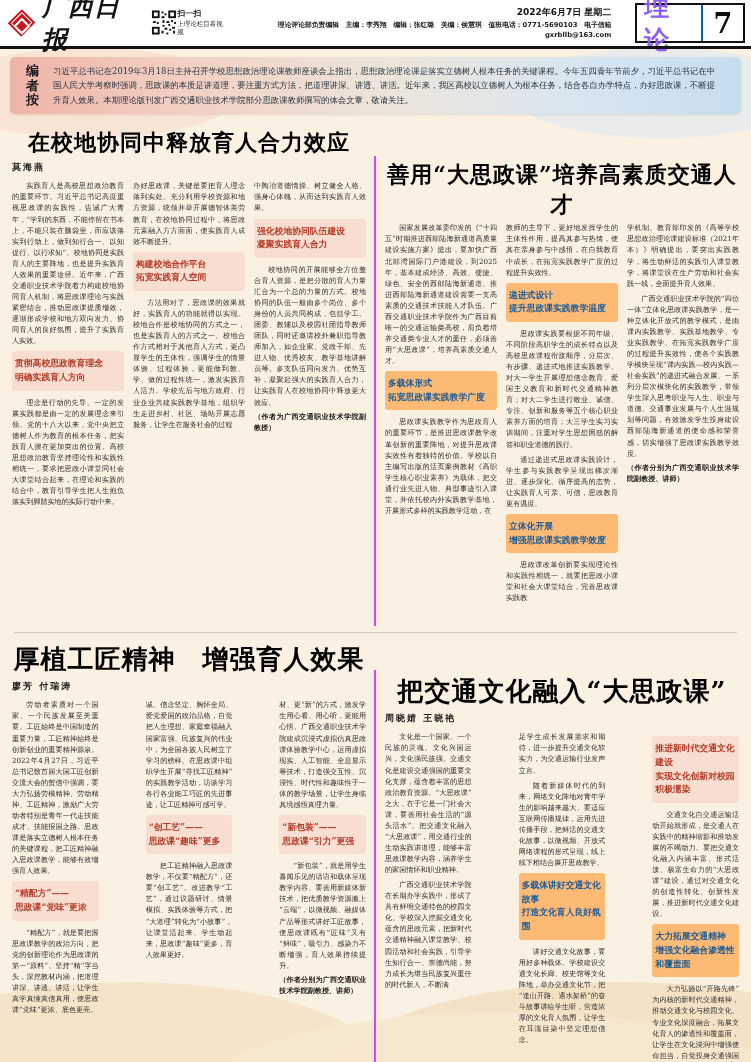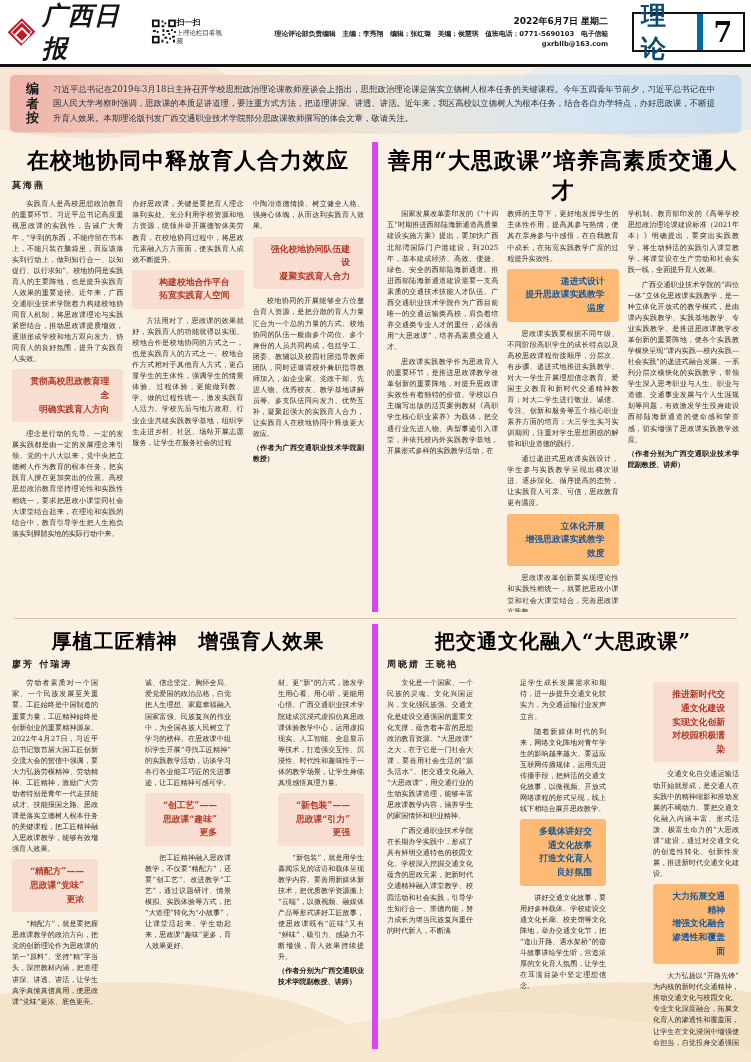--- a/index.html
+++ b/index.html
@@ -4,21 +4,21 @@
 <style>
   html,body{margin:0;padding:0;}
   body{
     width:751px;height:1062px;overflow:hidden;position:relative;
     background:#faf1e2;
     font-family:"DejaVu Sans","Liberation Sans",sans-serif;
     -webkit-font-smoothing:antialiased;
   }
   
   .header{
-    height:64px;background:#ffffff;display:flex;align-items:center;
+    height:46px;background:#ffffff;display:flex;align-items:center;
     padding:0 6px;position:relative;z-index:3;
   }
   .masthead{display:flex;align-items:center;gap:5px;}
   .logo-diamond{
     width:20px;height:20px;background:#c8161e;transform:rotate(45deg);
     margin:0 6px;position:relative;box-shadow:inset 0 0 0 2px #c8161e, inset 0 0 0 3px #ffffff;
   }
   .logo-diamond::after{
     content:"";position:absolute;left:6px;top:6px;width:8px;height:8px;
     border:2px solid #ffffff;border-radius:1px;
@@ -35,22 +35,22 @@
   .qr-caption .l2{font-size:6.5px;color:#333;}
   .header-meta{margin-left:auto;text-align:right;padding-right:24px;line-height:1.5;}
   .header-date{font-size:9px;font-weight:bold;color:#111;}
   .header-credits{font-size:6.8px;color:#222;font-weight:bold;}
   .section-box{
     display:flex;align-items:stretch;border:2px solid #111;background:#fff;
     height:36px;min-width:84px;
   }
   .section-name{
     font-family:"DejaVu Serif","Liberation Serif",serif;
-    font-weight:bold;font-size:25px;color:#0c4a6e;display:flex;align-items:center;
-    padding:0 7px;border-right:6px solid #0369a1;letter-spacing:2px;
+    font-weight:bold;font-size:25px;color:#8b5cf6;display:flex;align-items:center;
+    padding:0 7px;border-right:2px solid #0369a1;letter-spacing:2px;
   }
   .page-num{
     font-family:"DejaVu Serif","Liberation Serif",serif;
     font-weight:bold;font-size:27px;color:#0d0d0d;display:flex;align-items:center;justify-content:center;
     padding:0 8px;min-width:24px;
   }
   .header-rule{height:3px;background:#111;position:relative;z-index:3;}
   
   .wave{position:absolute;border-radius:50%;pointer-events:none;z-index:0;}
   .wave.w1{left:-120px;bottom:-90px;width:500px;height:170px;background:#f2e0c2;opacity:.75;}
@@ -68,49 +68,49 @@
   .editor-label{display:flex;flex-direction:column;line-height:1.1;}
   .editor-label span{font-size:13px;font-weight:bold;color:#1a1a1a;
     font-family:"DejaVu Serif","Liberation Serif",serif;}
   .editor-text{
     font-family:"DejaVu Serif","Liberation Serif",serif;
     font-size:8.4px;line-height:1.72;color:#24323e;text-align:justify;margin:0;
   }
   
   .row{display:flex;position:relative;z-index:1;padding:0 8px;}
   .article{flex:1 1 0;min-width:0;padding:0 4px;}
-  .row .article + .article{border-left:6px solid #d946ef;margin-left:4px;padding-left:9px;}
+  .row .article + .article{border-left:2px solid #d946ef;margin-left:4px;padding-left:9px;margin-top:32px;}
   .row-divider{height:1px;background:#d8c7ad;margin:6px 14px 5px;position:relative;z-index:1;}
   .article h1{
     font-family:"DejaVu Serif","Liberation Serif",serif;
     font-weight:bold;text-align:center;color:#000;margin:4px 0 2px;
   }
   .row.top .article h1{font-size:22px;letter-spacing:1px;}
-  .row.bottom .article h1{font-size:20px;letter-spacing:1px;}
+  .row.bottom .article h1{font-size:26px;letter-spacing:1px;}
   .byline{
     font-size:9px;font-weight:bold;color:#222;margin:3px 0 6px;
     font-family:"DejaVu Serif","Liberation Serif",serif;letter-spacing:2px;
   }
   .cols{display:flex;gap:9px;overflow:hidden;}
   .row.top .cols{height:404px;}
   .row.bottom .cols{height:372px;gap:47px;}
   .col{flex:1 1 0;min-width:0;overflow:hidden;}
   .body-p{
     margin:0 0 4px;font-size:7.1px;line-height:1.56;color:#2c2c2c;
     text-align:justify;text-indent:2em;
     font-family:"DejaVu Serif","Liberation Serif",serif;
   }
   .body-p.ni{text-indent:0;}
   .attr{
     margin:2px 0 0;font-size:7.1px;line-height:1.55;color:#1c1c1c;font-weight:bold;
     text-align:justify;font-family:"DejaVu Serif","Liberation Serif",serif;
   }
   .subhead{
-    border-radius:3px;text-align:right;font-weight:bold;
-    padding:6px 14px;margin:5px 0 6px;line-height:1.55;font-size:8.8px;
+    border-radius:3px;text-align:left;font-weight:bold;
+    padding:6px 3px;margin:5px 0 6px;line-height:1.55;font-size:8.8px;
     font-family:"DejaVu Serif","Liberation Serif",serif;
   }
   .sub-warm{background:#f8ded0;color:#b43a28;}
   .sub-cool{background:#d8e6f3;color:#1c5globala;} 
   .sub-cool{background:#fdba74;color:#1d5b97;}
 </style>
 </head>
 <body>
 
 <div class="wave w4"></div>
@@ -206,39 +206,43 @@
           <p class="body-p">校地协同的开展能够全方位整合育人资源，是把分散的育人力量汇合为一个总的力量的方式。校地协同的队伍一般由多个岗位、多个身份的人员共同构成，包括学工、团委、教辅以及校园社团指导教师团队，同时还邀请校外兼职指导教师加入，如企业家、党政干部、先进人物、优秀校友、教学基地讲解员等。多支队伍同向发力、优势互补，凝聚起强大的实践育人合力，让实践育人在校地协同中释放更大效应。</p>
           <p class="attr">（作者为广西交通职业技术学院副教授）</p>
         </div>
       </div>
   </section>
   <section class="article">
     <h1>善用“大思政课”培养高素质交通人才</h1>
     <div class="cols">
         <div class="col">
           <p class="body-p">国家发展改革委印发的《“十四五”时期推进西部陆海新通道高质量建设实施方案》提出，要加快广西北部湾国际门户港建设，到2025年，基本建成经济、高效、便捷、绿色、安全的西部陆海新通道。推进西部陆海新通道建设需要一支高素质的交通技术技能人才队伍。广西交通职业技术学院作为广西目前唯一的交通运输类高校，肩负着培养交通类专业人才的重任，必须善用“大思政课”，培养高素质交通人才。</p>
+          <div class="subhead sub-cool">
+            <div>多载体形式</div>
+            <div>拓宽思政课实践教学广度</div>
+          </div>
           <p class="body-p">思政课实践教学作为思政育人的重要环节，是推进思政课教学改革创新的重要阵地，对提升思政课实效性有着独特的价值。学校以自主编写出版的活页案例教材《高职学生核心职业素养》为载体，把交通行业先进人物、典型事迹引入课堂，并依托校内外实践教学基地，开展形式多样的实践教学活动，在</p>
         </div>
         <div class="col">
           <p class="body-p ni">教师的主导下，更好地发挥学生的主体性作用，提高其参与热情，使其在亲身参与中感悟，在自我教育中成长，在拓宽实践教学广度的过程提升实效性。</p>
           <div class="subhead sub-cool">
             <div>递进式设计</div>
             <div>提升思政课实践教学温度</div>
           </div>
           <p class="body-p">思政课实践要根据不同年级、不同阶段高职学生的成长特点以及高校思政课程衔接顺序，分层次、有步骤、递进式地推进实践教学。对大一学生开展理想信念教育、爱国主义教育和新时代交通精神教育；对大二学生进行敬业、诚信、专注、创新和服务等五个核心职业素养方面的培育；大三学生实习实训期间，注重对学生思想困惑的解答和职业道德的践行。</p>
           <p class="body-p">通过递进式思政课实践设计，学生参与实践教学呈现出梯次渐进、逐步深化、循序提高的态势，让实践育人可亲、可信，思政教育更有温度。</p>
           <div class="subhead sub-cool">
             <div>立体化开展</div>
             <div>增强思政课实践教学效度</div>
           </div>
           <p class="body-p">思政课改革创新要实现理论性和实践性相统一，就要把思政小课堂和社会大课堂结合，完善思政课实践教</p>
         </div>
         <div class="col">
           <p class="body-p ni">学机制。教育部印发的《高等学校思想政治理论课建设标准（2021年本）》明确提出，要突出实践教学，将生动鲜活的实践引入课堂教学，将课堂设在生产劳动和社会实践一线，全面提升育人效果。</p>
-          <p class="body-p">广西交通职业技术学院的“四位一体”立体化思政课实践教学，是一种立体化开放式的教学模式，是由课内实践教学、实践基地教学、专业实践教学、是推进思政课教学改革创新的重要阵地，使各个实践教学模块呈现“课内实践—校内实践—社会实践”的递进式融合发展。一系列分层次模块化的实践教学，带领学生深入思考职业与人生、职业与道德、交通事业发展与个人生涯规划等问题，有效激发学生投身建设西部陆海新通道的使命感和荣誉感，切实增强了思政课实践教学效度。</p>
+          <p class="body-p">广西交通职业技术学院的“四位一体”立体化思政课实践教学，是一种立体化开放式的教学模式，是由课内实践教学、实践基地教学、专业实践教学、在拓宽实践教学广度的过程提升实效性，使各个实践教学模块呈现“课内实践—校内实践—社会实践”的递进式融合发展。一系列分层次模块化的实践教学，带领学生深入思考职业与人生、职业与道德、交通事业发展与个人生涯规划等问题，有效激发学生投身建设西部陆海新通道的使命感和荣誉感，切实增强了思政课实践教学效度。</p>
           <p class="attr">（作者分别为广西交通职业技术学院副教授、讲师）</p>
         </div>
       </div>
   </section>
 </div>
 
 <div class="row-divider"></div>
 
 <div class="row bottom">
   <section class="article">

